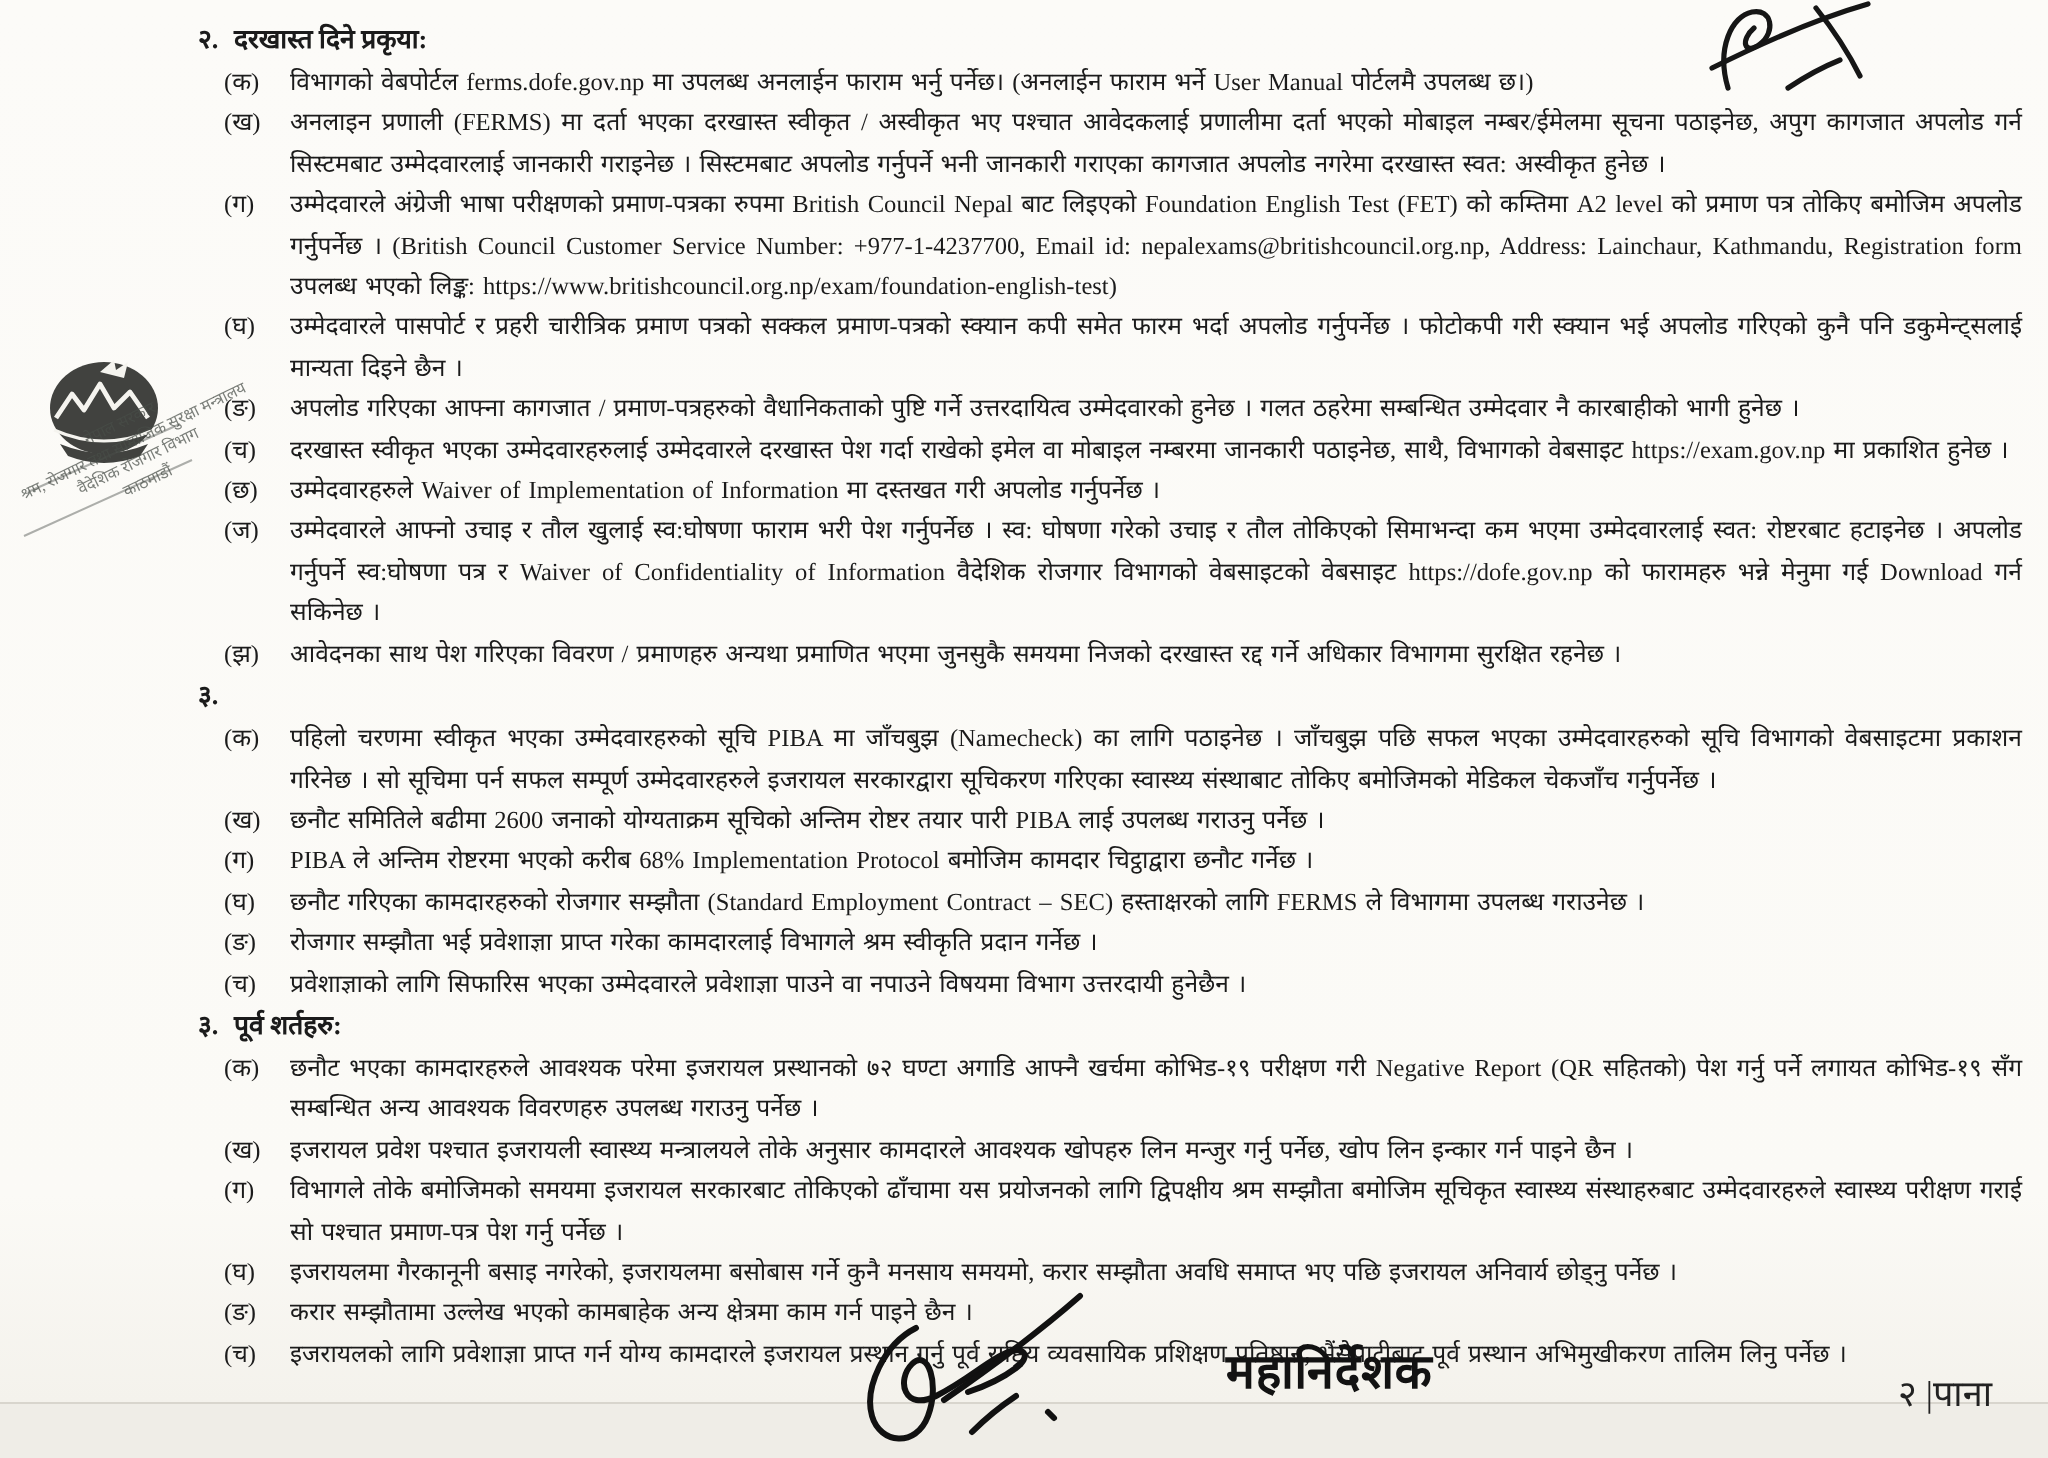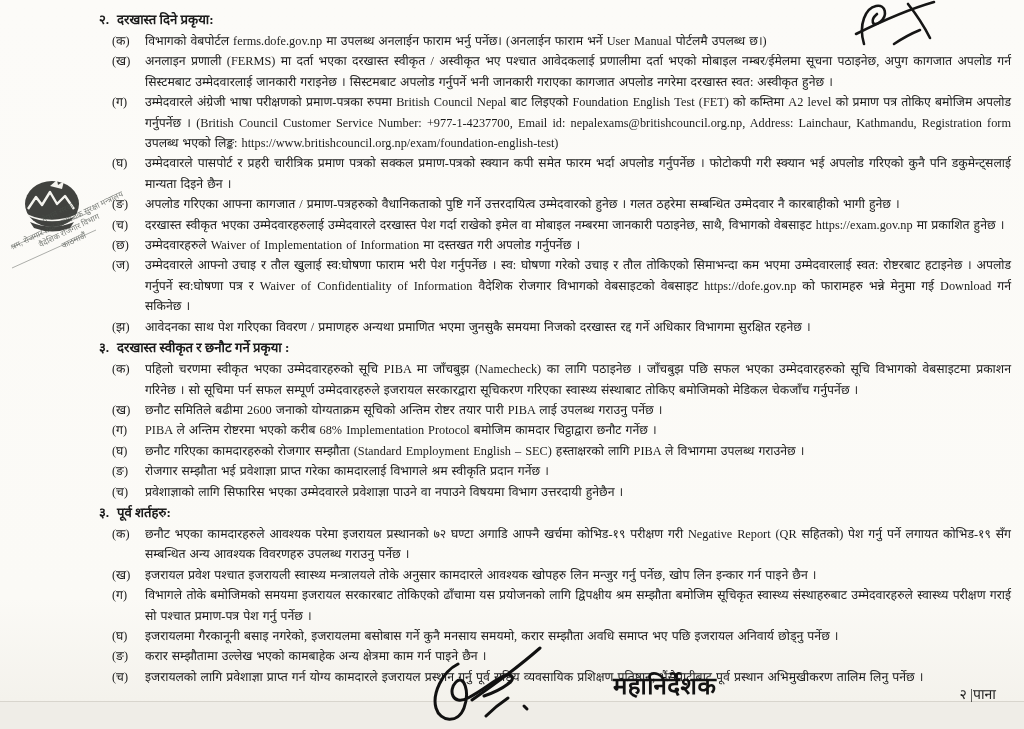--- a/index.html
+++ b/index.html
@@ -40,21 +40,21 @@
     text-align:center;font-family:"Liberation Serif","DejaVu Serif",serif;
   }
   .stamp-line{white-space:nowrap;}
   
   .footer-sign{position:absolute;left:428px;top:646px;width:160px;height:83px;}
   .director-label{
     position:absolute;left:572px;top:668px;
     font-size:24px;font-weight:bold;letter-spacing:.5px;color:#121212;margin-left:41px;
   }
   .page-number{
-    position:absolute;right:28px;top:684px;font-size:14px;color:#222;
+    position:absolute;right:28px;top:684px;font-size:18px;color:#222;
   }
   .topright-sign{position:absolute;left:850px;top:0;width:90px;height:50px;}
 </style>
 </head>
 <body>
 
 <div class="paper-texture"></div>
 <div class="scan-edge"></div>
 
 <div class="seal-wrap">
@@ -131,38 +131,37 @@
       <div class="item">
           <span class="item-label">(झ)</span>
           <span class="item-text">आवेदनका साथ पेश गरिएका विवरण / प्रमाणहरु अन्यथा प्रमाणित भएमा जुनसुकै समयमा निजको दरखास्त रद्द गर्ने अधिकार विभागमा सुरक्षित रहनेछ ।</span>
         </div>
     </div>
   </div>
 
   <div class="section">
     <div class="section-heading">
       <span class="section-number">३.</span>
-      <span>दरखास्त स्वीकृत र छनौट गर्ने प्रकृया :</span>
     </div>
     <div class="items">
       <div class="item">
           <span class="item-label">(क)</span>
           <span class="item-text">पहिलो चरणमा स्वीकृत भएका उम्मेदवारहरुको सूचि PIBA मा जाँचबुझ (Namecheck) का लागि पठाइनेछ । जाँचबुझ पछि सफल भएका उम्मेदवारहरुको सूचि विभागको वेबसाइटमा प्रकाशन गरिनेछ । सो सूचिमा पर्न सफल सम्पूर्ण उम्मेदवारहरुले इजरायल सरकारद्वारा सूचिकरण गरिएका स्वास्थ्य संस्थाबाट तोकिए बमोजिमको मेडिकल चेकजाँच गर्नुपर्नेछ ।</span>
         </div>
       <div class="item">
           <span class="item-label">(ख)</span>
           <span class="item-text">छनौट समितिले बढीमा 2600 जनाको योग्यताक्रम सूचिको अन्तिम रोष्टर तयार पारी PIBA लाई उपलब्ध गराउनु पर्नेछ ।</span>
         </div>
       <div class="item">
           <span class="item-label">(ग)</span>
           <span class="item-text">PIBA ले अन्तिम रोष्टरमा भएको करीब 68% Implementation Protocol बमोजिम कामदार चिट्ठाद्वारा छनौट गर्नेछ ।</span>
         </div>
       <div class="item">
           <span class="item-label">(घ)</span>
-          <span class="item-text">छनौट गरिएका कामदारहरुको रोजगार सम्झौता (Standard Employment English – SEC) हस्ताक्षरको लागि PIBA ले विभागमा उपलब्ध गराउनेछ ।</span>
+          <span class="item-text">छनौट गरिएका कामदारहरुको रोजगार सम्झौता (Standard Employment Contract – SEC) हस्ताक्षरको लागि FERMS ले विभागमा उपलब्ध गराउनेछ ।</span>
         </div>
       <div class="item">
           <span class="item-label">(ङ)</span>
           <span class="item-text">रोजगार सम्झौता भई प्रवेशाज्ञा प्राप्त गरेका कामदारलाई विभागले श्रम स्वीकृति प्रदान गर्नेछ ।</span>
         </div>
       <div class="item">
           <span class="item-label">(च)</span>
           <span class="item-text">प्रवेशाज्ञाको लागि सिफारिस भएका उम्मेदवारले प्रवेशाज्ञा पाउने वा नपाउने विषयमा विभाग उत्तरदायी हुनेछैन ।</span>
         </div>
     </div>

